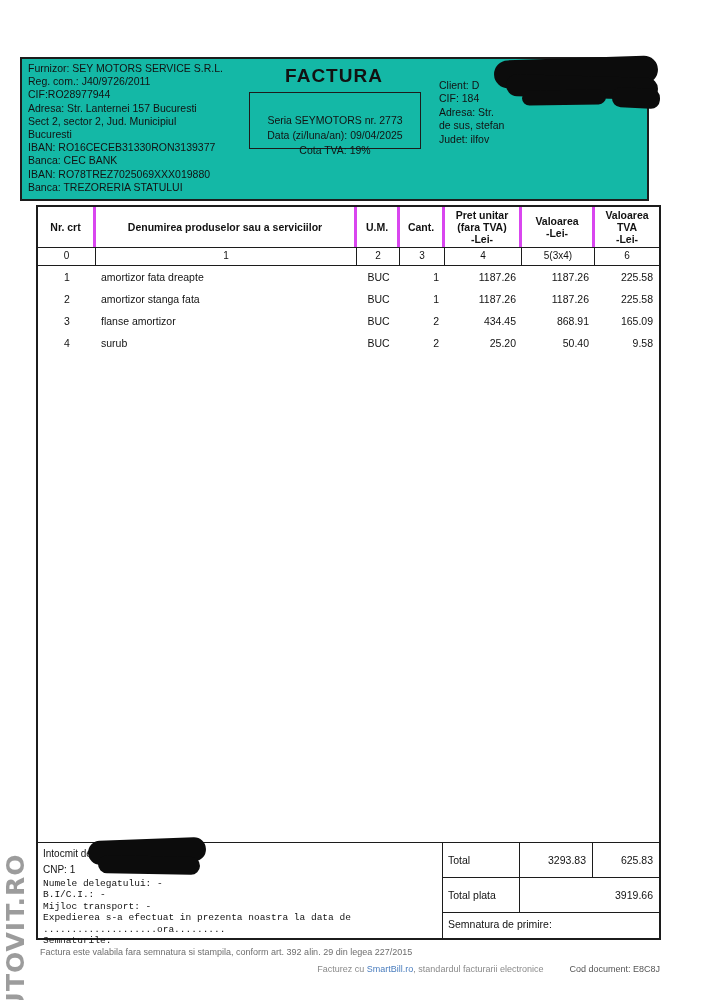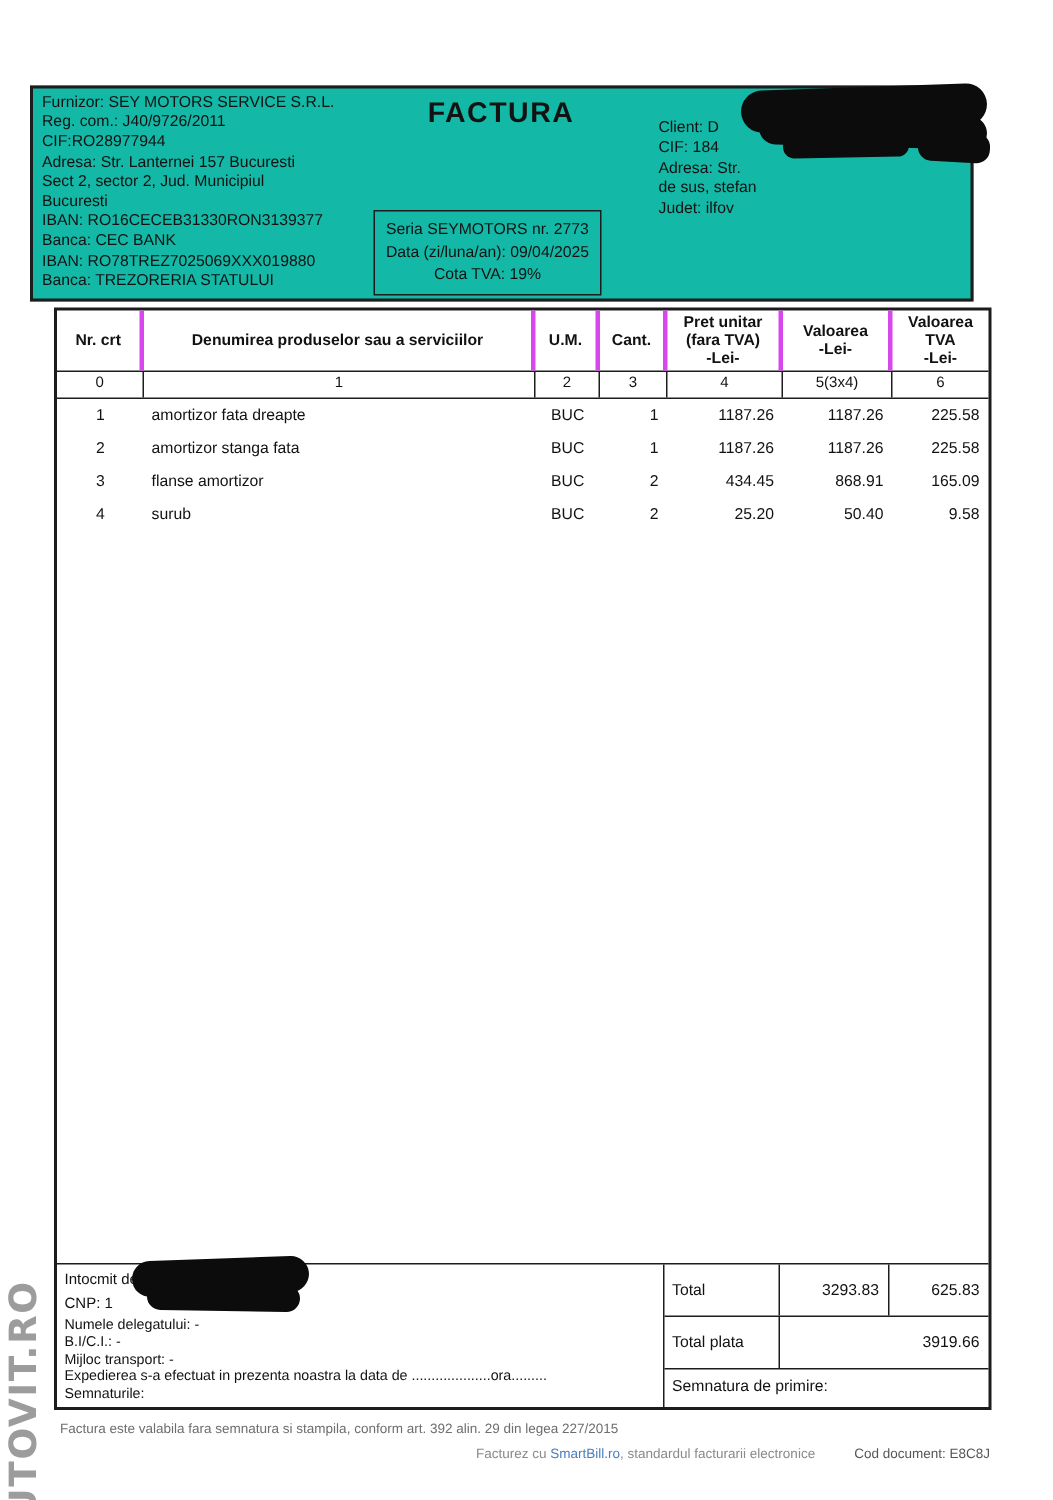--- a/index.html
+++ b/index.html
@@ -6,21 +6,21 @@
   body { background:#ffffff; }
   .screen {
     position:relative; width:702px; height:1000px; overflow:hidden;
     background:#ffffff; font-family:"Liberation Sans", sans-serif; color:#121212;
   }
 
   
   .hbox { position:absolute; left:20px; top:57px; width:625px; height:140px; border:2px solid #1c1c1c; background:#14b8a6; }
   .supplier { position:absolute; left:6px; top:3px; font-size:10.5px; line-height:13.2px; white-space:nowrap; }
   .title { position:absolute; left:227px; top:6px; width:170px; text-align:center; font-size:19px; font-weight:bold; letter-spacing:1px; }
-  .meta { position:absolute; left:227px; top:33px; width:152px; height:57px; border:1px solid #1c1c1c; text-align:center; font-size:10.5px; line-height:15px; padding-top:5px; box-sizing:border-box;margin-top:48px; }
+  .meta { position:absolute; left:227px; top:33px; width:172px; height:57px; border:1px solid #1c1c1c; text-align:center; font-size:10.5px; line-height:15px; padding-top:20px; box-sizing:border-box; }
   .client { position:absolute; left:417px; top:3px; font-size:10.5px; line-height:13.4px; white-space:nowrap;margin-top:17px; }
 
   
   .tbl { position:absolute; left:36px; top:205px; width:625px; height:735px; border:2px solid #1c1c1c; box-sizing:border-box; display:flex; flex-direction:column; background:#fff; }
   .thead { display:flex; border-bottom:1px solid #1c1c1c; height:40px; font-weight:bold; font-size:10.5px; text-align:center; }
   .thead > div { display:flex; flex-direction:column; justify-content:center; align-items:center; line-height:12px; border-right:3px solid #d946ef; box-sizing:border-box; }
   .thead > div:last-child { border-right:none; }
   .c1{width:58px;} .c2{width:261px;} .c3{width:43px;} .c4{width:45px;} .c5{width:77px;} .c6{width:73px;} .c7{flex:1;}
   .tindex { display:flex; border-bottom:1px solid #1c1c1c; height:17px; font-size:10px; text-align:center; }
   .tindex > div { border-right:1px solid #1c1c1c; box-sizing:border-box; line-height:16px; }
@@ -29,21 +29,21 @@
   .trow > div { box-sizing:border-box; }
   .trow .c1 { text-align:center; }
   .trow .c2 { text-align:left; padding-left:5px; }
   .trow .c3 { text-align:center; }
   .trow .c4, .trow .c5, .trow .c6, .trow .c7 { text-align:right; padding-right:6px; }
   .tspacer { flex:1; }
 
   .tbottom { display:flex; border-top:1px solid #1c1c1c; height:95px; }
   .tb-left { width:405px; border-right:1px solid #1c1c1c; box-sizing:border-box; padding:3px 0 0 5px; }
   .tb-left .big { font-size:10px; line-height:16px; }
-  .tb-left .small { font-size:9.5px; line-height:11.4px; }
+  .tb-left .small { font-size:9.5px; line-height:11.4px;font-family:Liberation Mono, monospace; }
   .tb-right { flex:1; display:flex; flex-direction:column; font-size:10.5px; }
   .tb-row1 { display:flex; height:35px; border-bottom:1px solid #1c1c1c; box-sizing:border-box; }
   .tb-row1 .lbl { width:77px; border-right:1px solid #1c1c1c; box-sizing:border-box; display:flex; align-items:center; padding-left:5px; }
   .tb-row1 .v1 { width:73px; border-right:1px solid #1c1c1c; box-sizing:border-box; display:flex; align-items:center; justify-content:flex-end; padding-right:6px; }
   .tb-row1 .v2 { flex:1; display:flex; align-items:center; justify-content:flex-end; padding-right:6px; }
   .tb-row2 { display:flex; height:35px; border-bottom:1px solid #1c1c1c; box-sizing:border-box; }
   .tb-row2 .lbl { width:77px; border-right:1px solid #1c1c1c; box-sizing:border-box; display:flex; align-items:center; padding-left:5px; }
   .tb-row2 .v { flex:1; display:flex; align-items:center; justify-content:flex-end; padding-right:6px; }
   .tb-row3 { flex:1; padding:5px 0 0 5px; }
 

